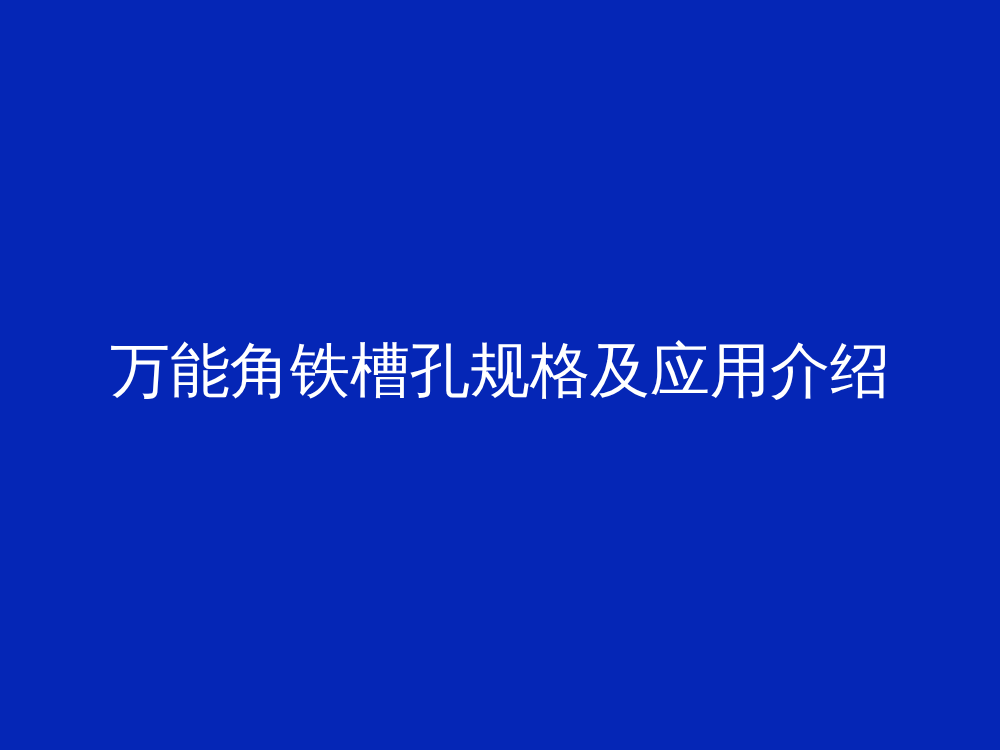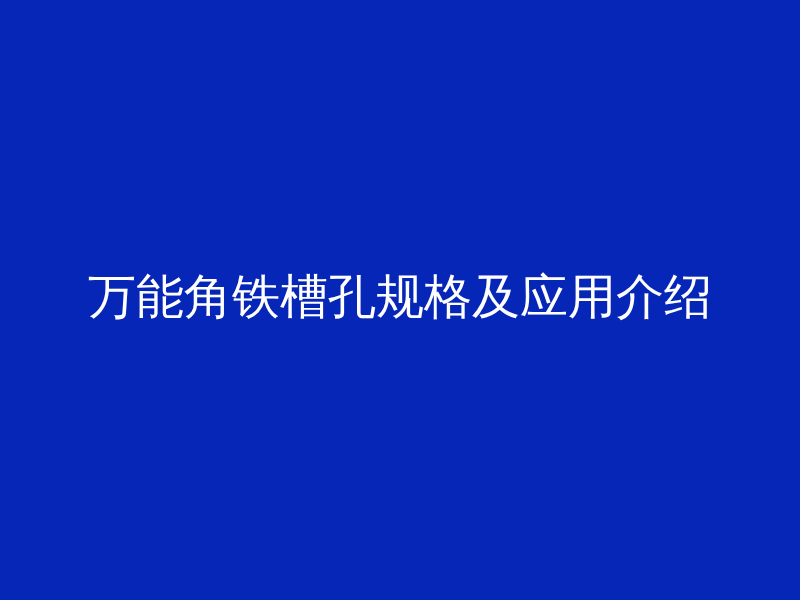--- a/index.html
+++ b/index.html
@@ -48,17 +48,17 @@
     
   }
 </style>
 </head>
 <body>
 
 <div id="banner" style="background-color: rgb(5, 38, 182); width: 800px; height: 600px;">
 
   <div id="title-block">
 
-    <h1 id="page-title" style="color: rgb(255, 255, 255); font-size: 48px; font-weight: normal; text-align: center; font-family: Liberation Serif, serif;">万能角铁槽孔规格及应用介绍</h1>
+    <h1 id="page-title" style="color: rgb(255, 255, 255); font-size: 48px; font-weight: normal; text-align: center;">万能角铁槽孔规格及应用介绍</h1>
 
   </div>
 
 </div>
 
 </body></html>

